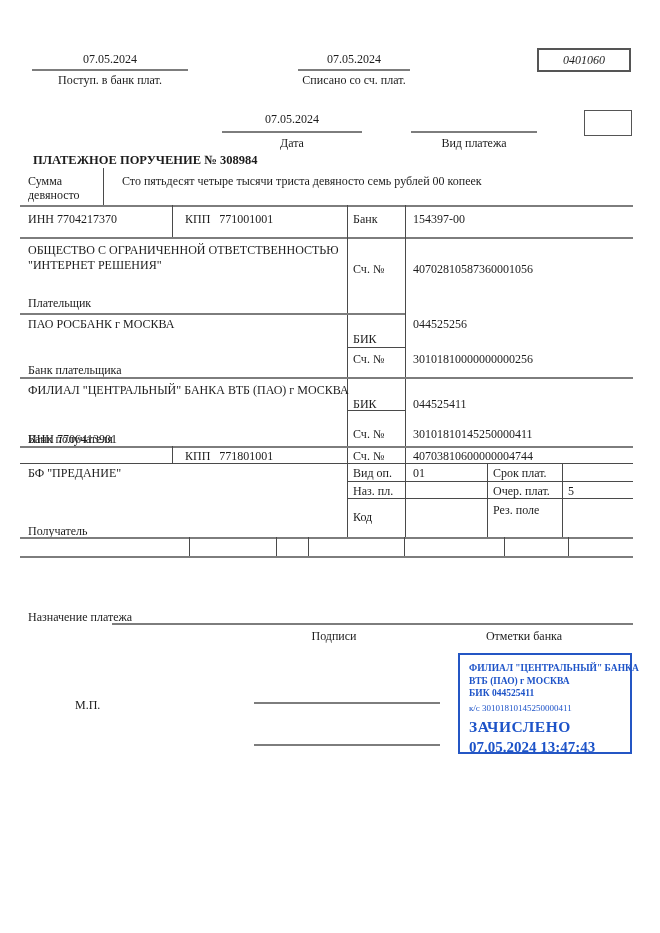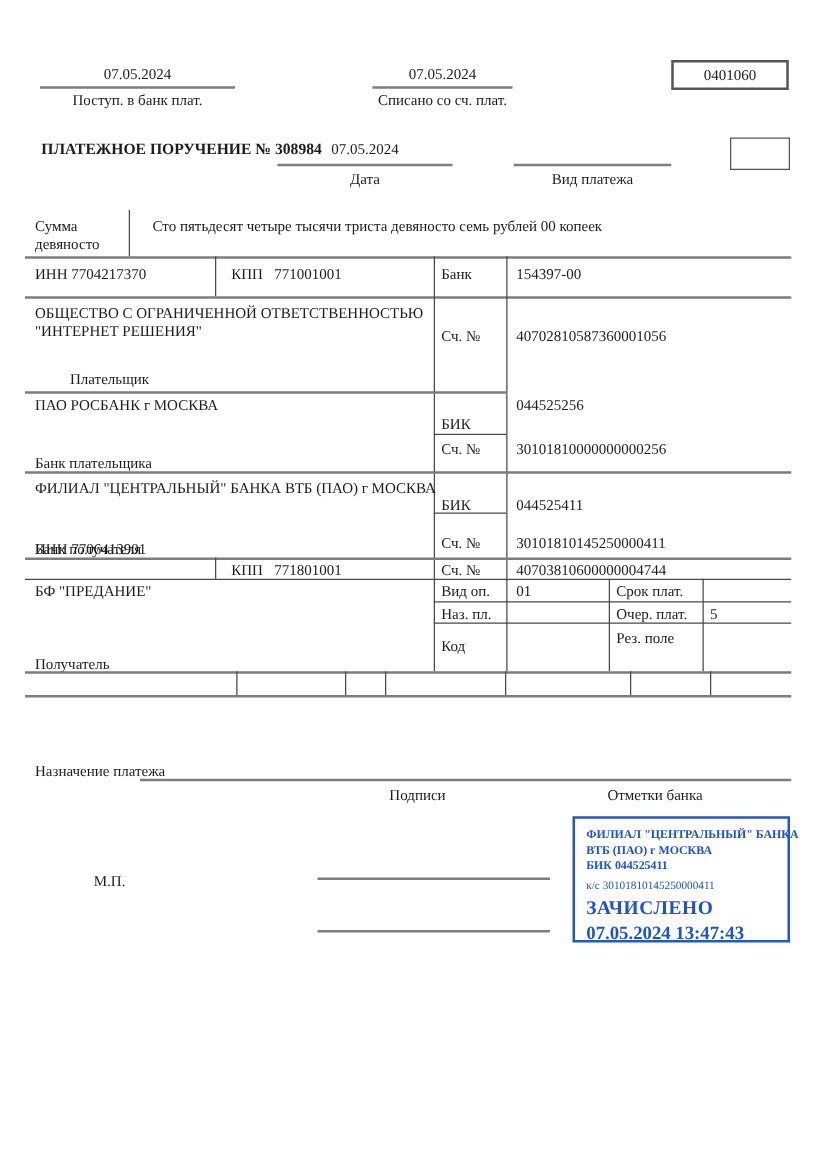--- a/index.html
+++ b/index.html
@@ -3,26 +3,26 @@
 <meta charset="utf-8">
 <style>
   html,body{margin:0;padding:0;background:#ffffff;}
   .page{
     position:relative;width:660px;height:933px;background:#ffffff;
     font-family:"Liberation Serif","DejaVu Serif",serif;
     color:#1c1c1c;overflow:hidden;
   }
   .t{position:absolute;font-size:12px;line-height:14px;white-space:pre;}
   .c{text-align:center;}
-  .b{font-weight:bold;}
+  .b{font-weight:bold;margin-top:41px;}
   .wrap{white-space:normal;}
   .hl{position:absolute;height:2px;background:#7d7d7d;}
   .hlt{position:absolute;height:1px;background:#4a4a4a;}
   .vl{position:absolute;width:1px;background:#4a4a4a;}
-  .box{position:absolute;border:2px solid #555;box-sizing:border-box;}
+  .box{position:absolute;border:2px solid #555;box-sizing:border-box;font-style:italic;}
   .box-thin{position:absolute;border:1px solid #555;box-sizing:border-box;}
   .title{font-size:12.5px;}
   .stamp{
     position:absolute;left:458px;top:653px;width:174px;height:101px;
     border:2px solid #2456c4;box-sizing:border-box;
     color:#1d53c8;padding:7px 8px 0 9px;
   }
   .stamp .s-line{font-size:9.5px;line-height:12.5px;font-weight:600;white-space:pre;}
   .stamp .s-corr{font-size:9px;line-height:12px;font-weight:500;margin-top:2px;white-space:pre;}
   .stamp .s-status{font-size:15.5px;line-height:18px;font-weight:bold;margin-top:4px;letter-spacing:.5px;white-space:pre;}
@@ -65,21 +65,21 @@
   <div class="t" style="left:413px;top:212px;">154397-00</div>
   <div class="hl" style="left:20px;top:237px;width:613px;"></div>
 
   <div class="vl" style="left:347px;top:205px;height:332px;"></div>
   <div class="vl" style="left:405px;top:205px;height:332px;"></div>
 
   <div class="t" style="left:28px;top:243px;">ОБЩЕСТВО С ОГРАНИЧЕННОЙ ОТВЕТСТВЕННОСТЬЮ</div>
   <div class="t" style="left:28px;top:258px;">"ИНТЕРНЕТ РЕШЕНИЯ"</div>
   <div class="t" style="left:353px;top:262px;">Сч. №</div>
   <div class="t" style="left:413px;top:262px;">40702810587360001056</div>
-  <div class="t" style="left:28px;top:296px;margin-left:28px;">Плательщик</div>
+  <div class="t" style="left:28px;top:296px;">Плательщик</div>
   <div class="hl" style="left:20px;top:313px;width:385px;"></div>
 
   <div class="t" style="left:28px;top:317px;">ПАО РОСБАНК г МОСКВА</div>
   <div class="t" style="left:413px;top:317px;">044525256</div>
   <div class="t" style="left:353px;top:332px;">БИК</div>
   <div class="hlt" style="left:347px;top:347px;width:58px;"></div>
   <div class="t" style="left:353px;top:352px;">Сч. №</div>
   <div class="t" style="left:413px;top:352px;">30101810000000000256</div>
   <div class="t" style="left:28px;top:363px;">Банк плательщика</div>
   <div class="hl" style="left:20px;top:377px;width:613px;"></div>

